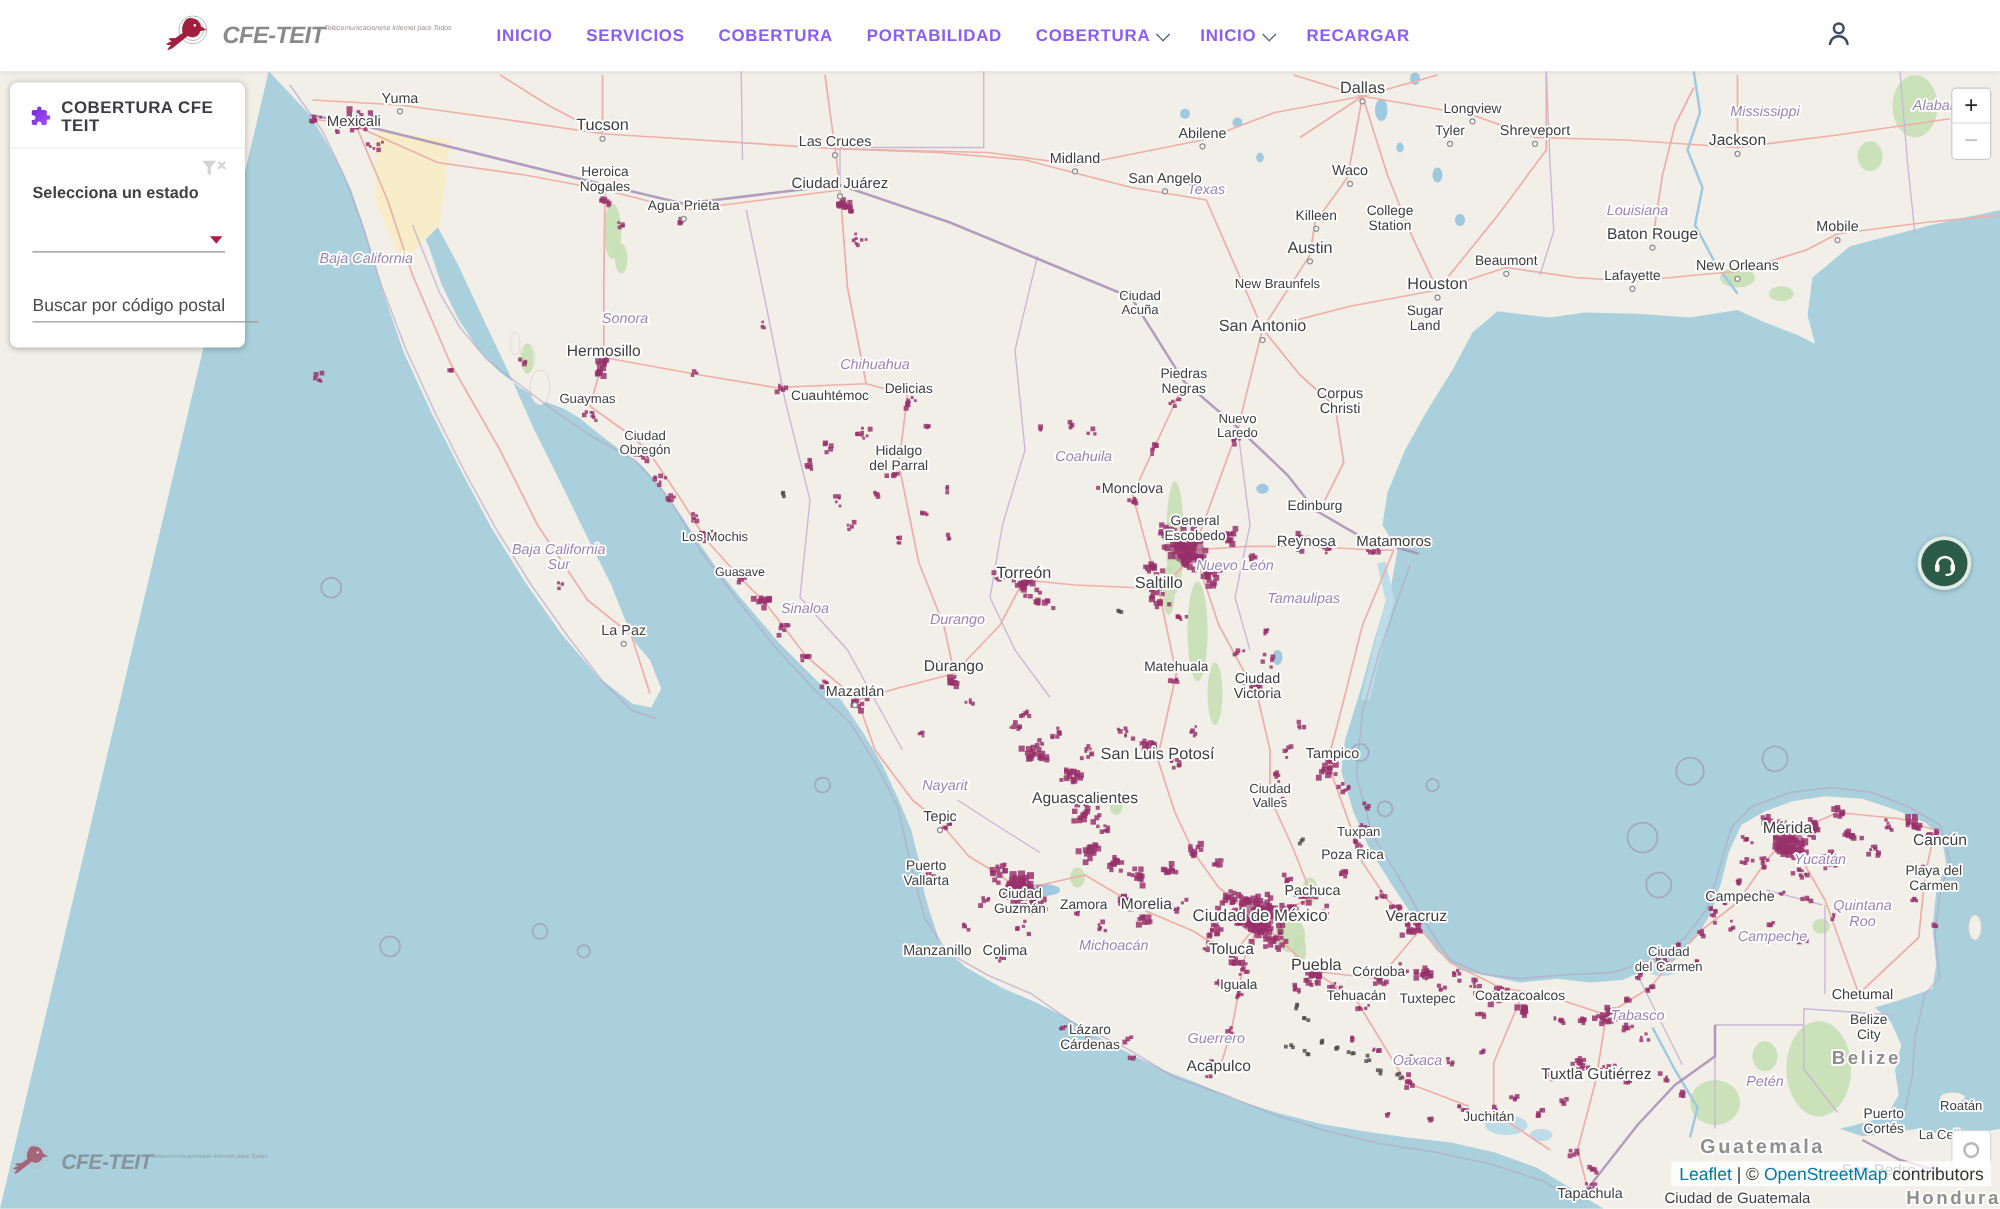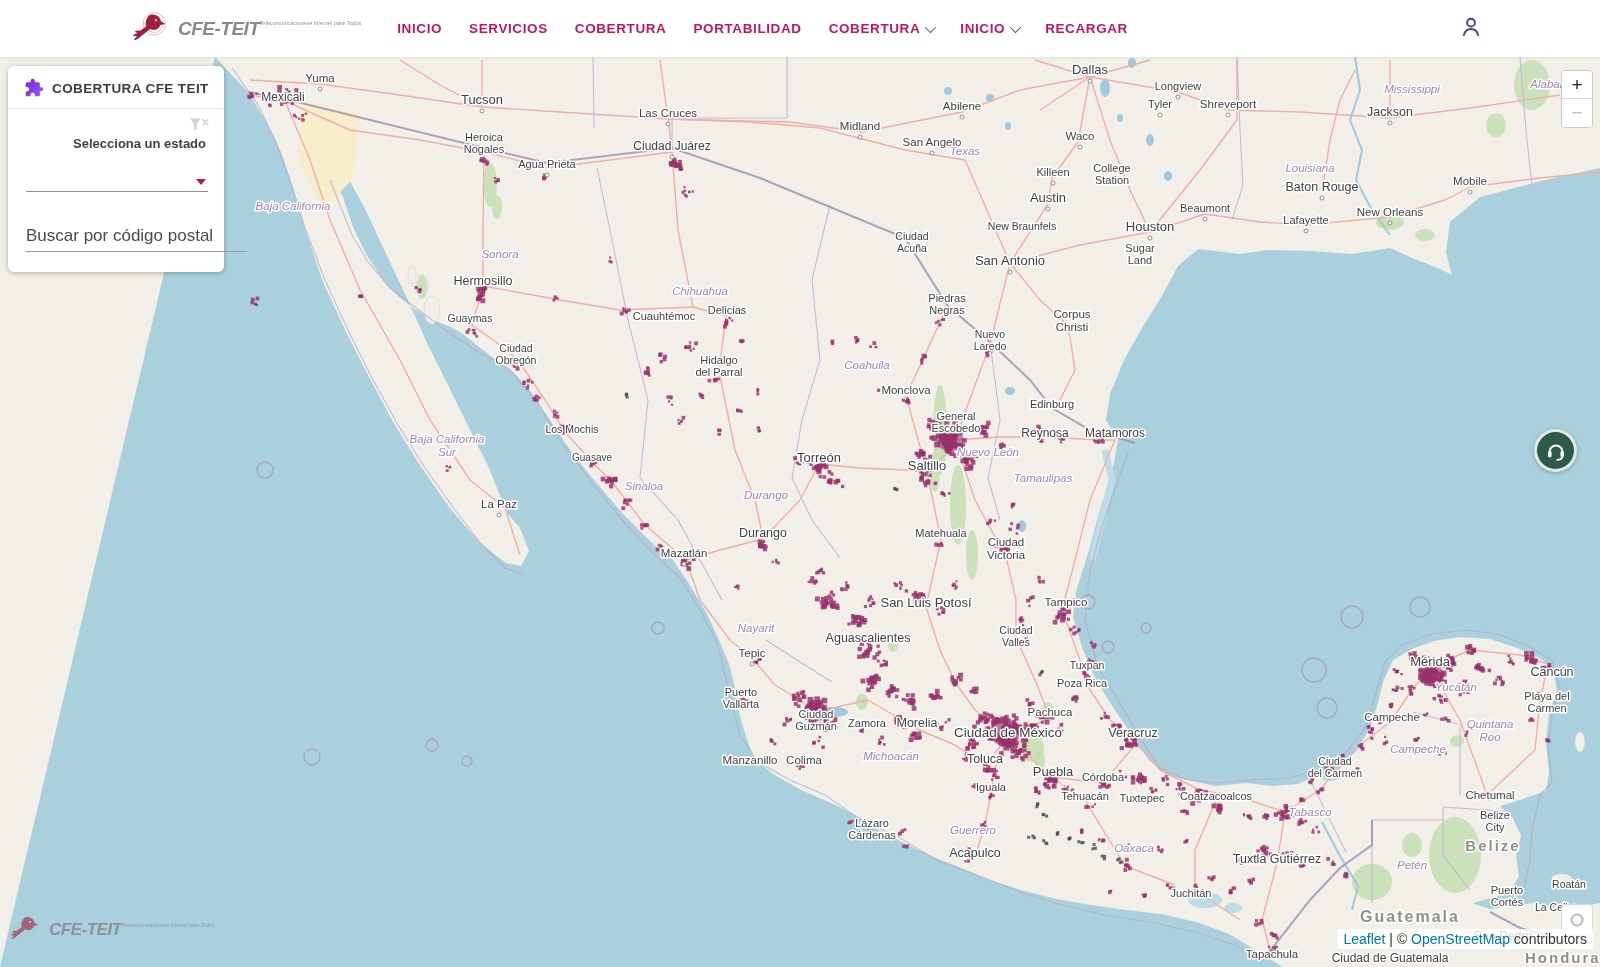--- a/index.html
+++ b/index.html
@@ -12,40 +12,40 @@
 
   
   header{position:absolute;top:0;left:0;right:0;height:57px;background:#fff;
     display:flex;align-items:center;z-index:20;box-shadow:0 1px 3px rgba(0,0,0,.07);}
   .logo-wrap{display:flex;align-items:center;margin-left:130px;gap:6px;}
   .logo-text{display:flex;line-height:1;}
   .logo-name{font-size:19px;font-weight:bold;font-style:italic;color:#8a8a8a;letter-spacing:-.5px;}
   .logo-tag{font-size:5.5px;color:#9b8b8e;font-style:italic;margin-top:2px;}
   nav{display:flex;align-items:center;gap:27px;margin-left:36px;}
   .nav-item{display:flex;align-items:center;gap:5px;font-size:13.5px;font-weight:600;
-    letter-spacing:.6px;color:#be185d;text-decoration:none;cursor:pointer;text-align:right;}
+    letter-spacing:.6px;color:#8b5cf6;text-decoration:none;cursor:pointer;text-align:right;}
   .chev{width:7px;height:7px;border-right:1.6px solid #4b5877;border-bottom:1.6px solid #4b5877;
     transform:rotate(45deg) translateY(-2px);display:inline-block;}
   .user-btn{margin-left:auto;margin-right:116px;cursor:pointer;background:none;border:none;padding:0;}
 
   
-  #panel{position:absolute;left:8px;top:66px;width:216px;background:#fff;border-radius:6px;
+  #panel{position:absolute;left:8px;top:66px;width:188px;background:#fff;border-radius:6px;
     z-index:15;box-shadow:0 1px 5px rgba(0,0,0,.28);padding-bottom:20px;}
   .panel-head{display:flex;align-items:center;gap:8px;padding:12px 14px 10px 16px;
     border-bottom:1px solid #ececec;}
   .panel-title{font-size:13.5px;font-weight:bold;letter-spacing:.4px;color:#3c3c44;}
   .tx-row{display:flex;justify-content:flex-end;padding:7px 14px 0;}
-  .state-label{font-size:13px;font-weight:600;color:#3f3f46;padding:2px 18px 0;text-align:right;}
+  .state-label{font-size:13px;font-weight:600;color:#3f3f46;padding:2px 18px 0;}
   .select-box{margin:16px 16px 0 18px;height:24px;border-bottom:1px solid #8d8d8d;
     position:relative;cursor:pointer;}
   .select-caret{position:absolute;right:2px;bottom:6px;width:0;height:0;
     border-left:5px solid transparent;border-right:5px solid transparent;border-top:6px solid #ab1e47;}
   .search-row{display:flex;align-items:flex-end;gap:8px;margin:30px 14px 0 18px;}
   .search-row input{flex:1;border:none;outline:none;border-bottom:1px solid #9a9a9a;
-    font-size:17px;padding:4px 0 5px;color:#0f766e;font-family:"Liberation Sans",sans-serif;background:transparent;}
+    font-size:14px;padding:4px 0 5px;color:#0f766e;font-family:"Liberation Sans",sans-serif;background:transparent;}
   .search-row input::placeholder{color:#4a4a4a;opacity:1;}
 
   
   #zoom-ctrl{position:absolute;right:7px;top:70px;width:30px;background:#fff;z-index:12;
     border:1px solid #c8c8c8;border-radius:4px;overflow:hidden;}
   .zbtn{width:100%;height:28px;display:flex;align-items:center;justify-content:center;
     font-size:19px;cursor:pointer;background:#fff;border:none;padding:0;
     font-family:"Liberation Sans",sans-serif;}
   #zoom-in{color:#222;border-bottom:1px solid #d6d6d6;}
   #zoom-out{color:#bdbdbd;}

